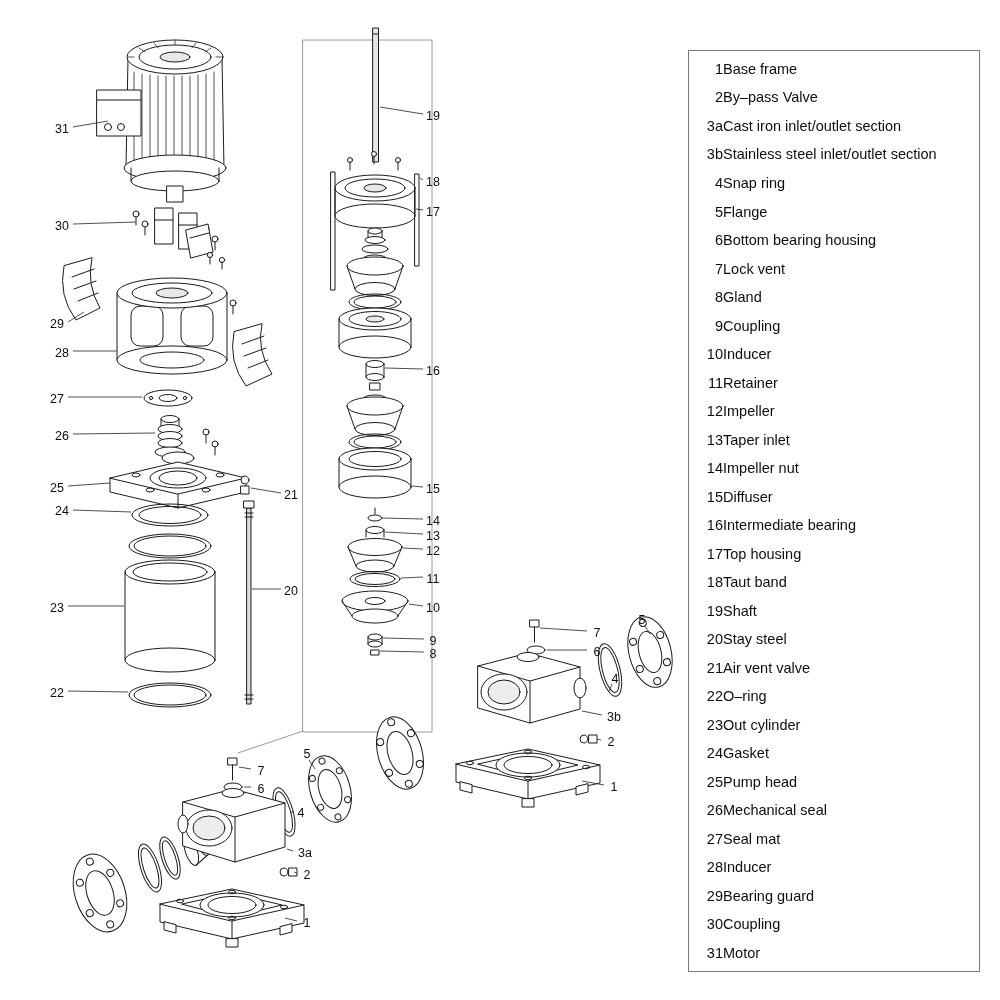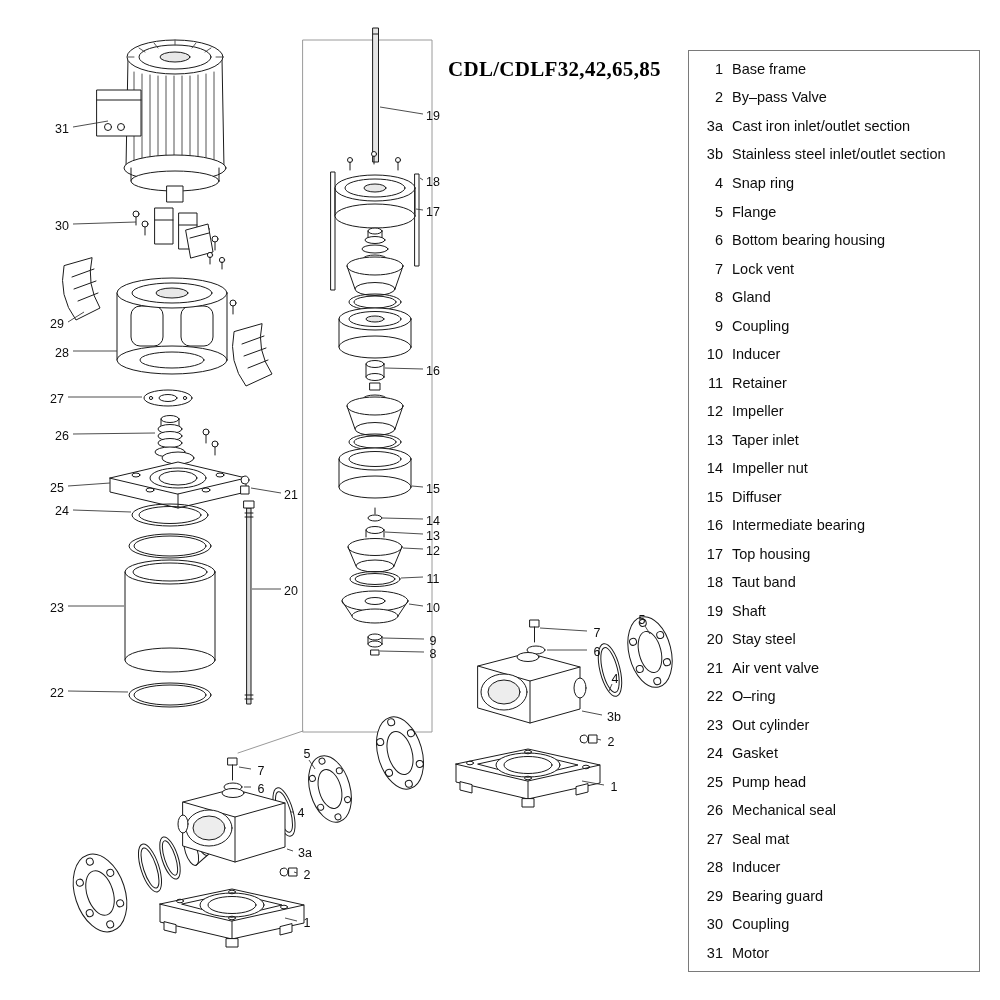--- a/index.html
+++ b/index.html
@@ -12,21 +12,21 @@
   .title{position:absolute;left:448px;top:57px;
          font-family:"Liberation Serif",serif;font-weight:bold;
          font-size:21px;letter-spacing:.3px;color:#000;white-space:nowrap}
 
   .panel{position:absolute;left:688px;top:50px;width:292px;height:922px;
          border:1px solid #7a7a7a;box-sizing:border-box;background:#fff}
   .list{display:flex;flex-direction:column;justify-content:space-evenly;
         height:100%;padding:3px 4px 3px 6px;box-sizing:border-box}
   .part-row{display:flex;align-items:center;height:27.2px;font-size:14.5px;color:#0d0d0d}
   .part-row .num{width:28px;text-align:right;flex:0 0 auto}
-  .part-row .name{margin-left:9px;white-space:nowrap}
+  .part-row .name{margin-left:0;white-space:nowrap}
 
   .callout-text{font-family:"Liberation Sans",sans-serif;font-size:12.5px;
                 fill:#0d0d0d;text-anchor:middle}
   .callout-line{stroke:#3a3a3a;stroke-width:0.9}
 </style>
 </head>
 <body>
 
 <div class="page">
 
@@ -457,21 +457,20 @@
         <text x="301" y="816.5" class="callout-text">4</text>
         <line x1="293" y1="851" x2="287" y2="849" class="callout-line"></line>
         <text x="305" y="856.5" class="callout-text">3a</text>
         <line x1="297" y1="873" x2="294" y2="872" class="callout-line"></line>
         <text x="307" y="878.5" class="callout-text">2</text>
         <line x1="297" y1="921" x2="285" y2="918" class="callout-line"></line>
         <text x="307" y="926.5" class="callout-text">1</text>
       </g>
   </svg>
 
-  <div class="title">CDL/CDLF32,42,65,85</div>
 
   <div class="panel">
     <div class="list">
         <div class="part-row">
     <span class="num">1</span>
     <span class="name">Base frame</span>
   </div>
         <div class="part-row">
     <span class="num">2</span>
     <span class="name">By–pass Valve</span>

